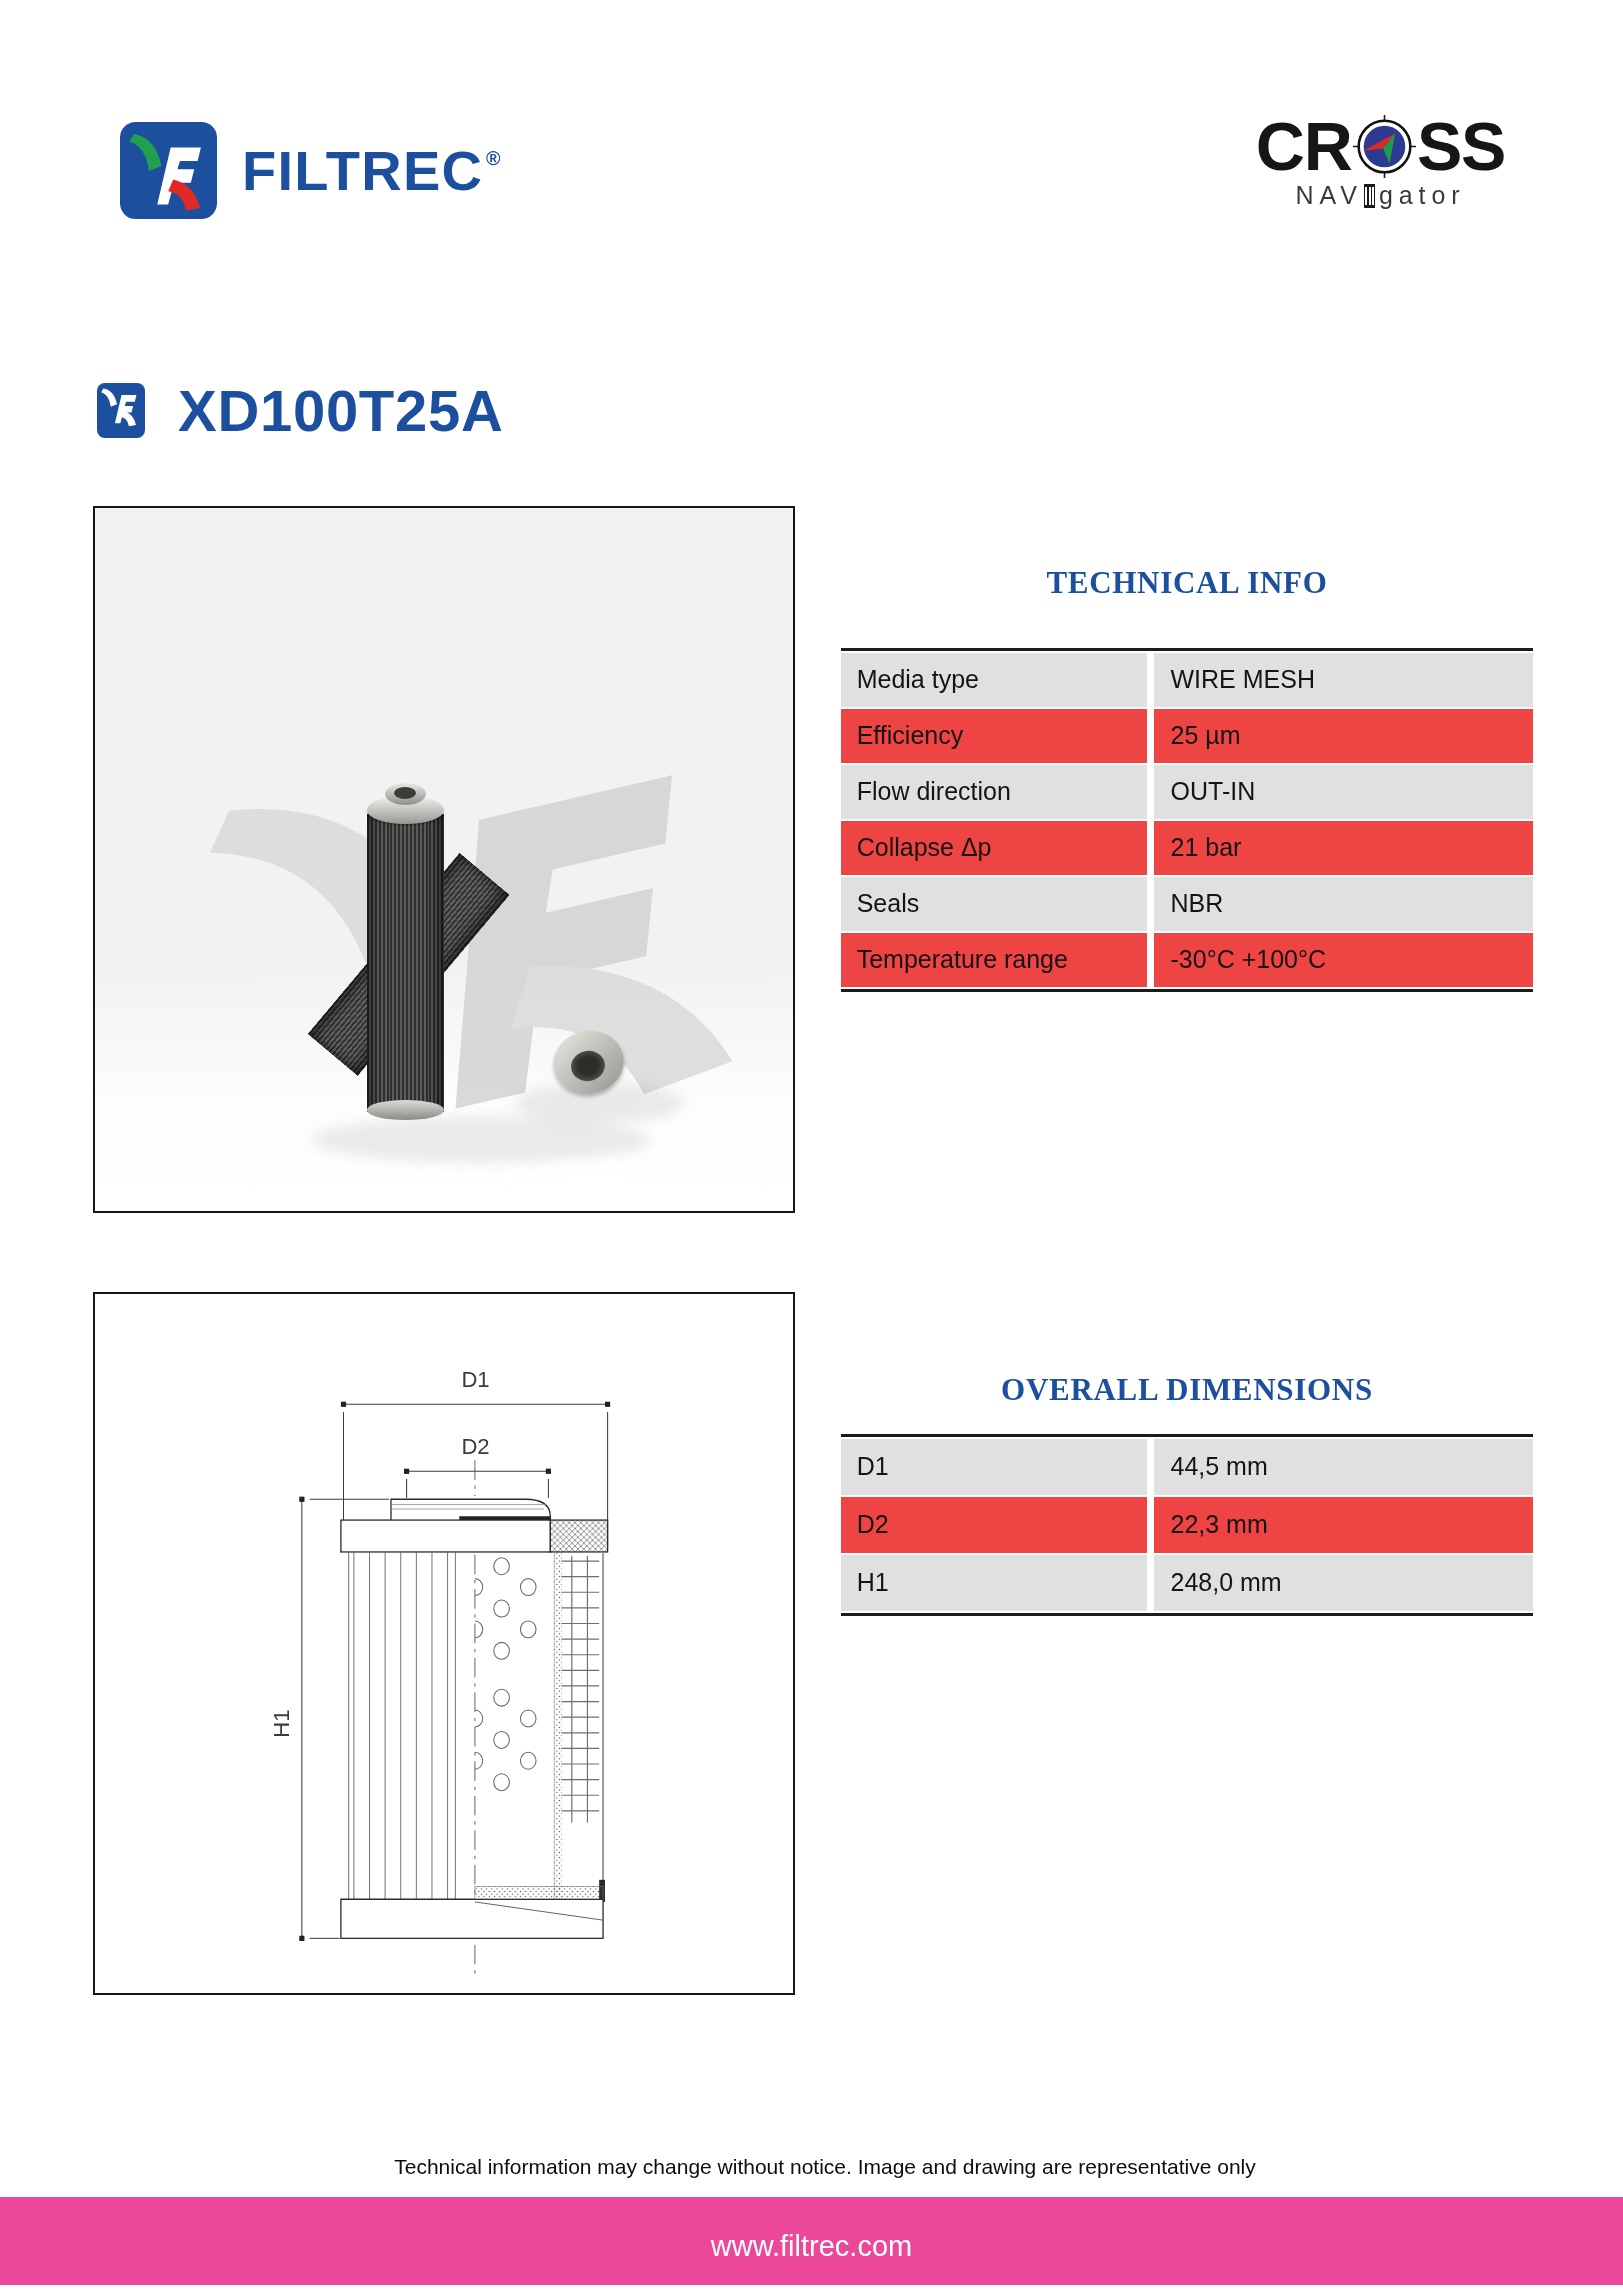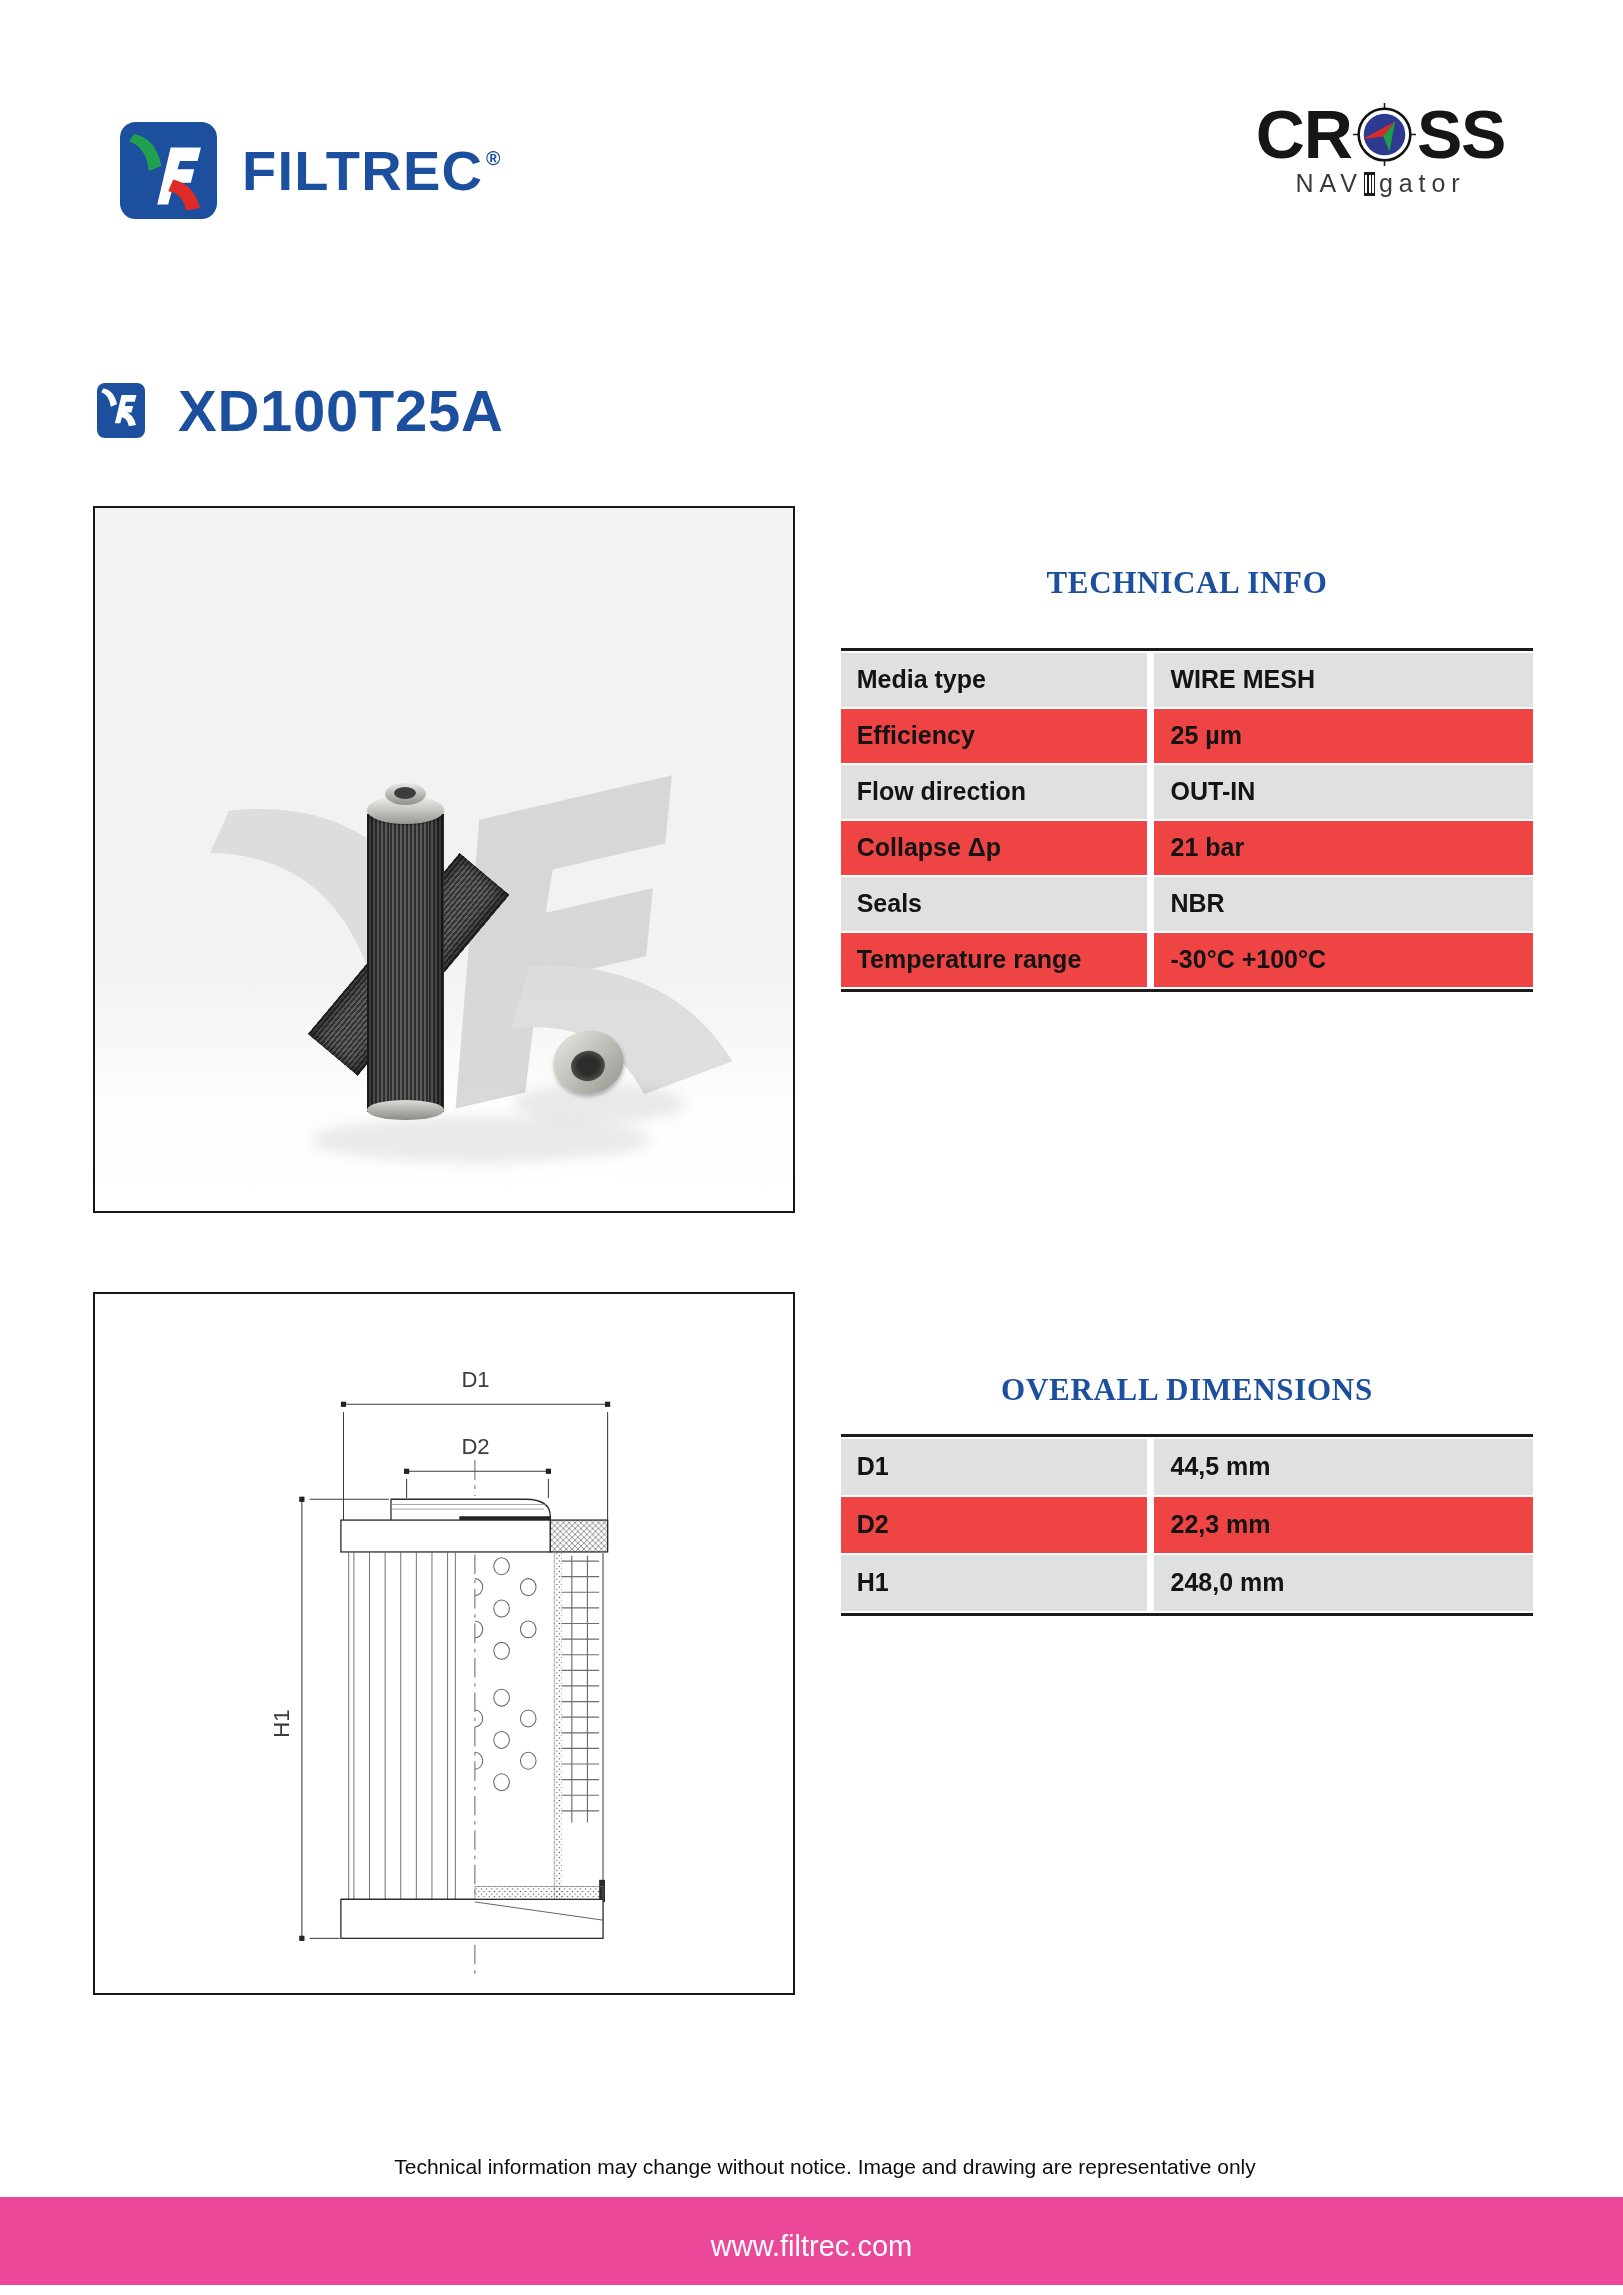--- a/index.html
+++ b/index.html
@@ -8,21 +8,21 @@
 
   .abs { position:absolute; }
 
   
   .brand-row { left:120px; top:122px; display:flex; align-items:center; }
   .logo-box { width:97px; height:97px; background:#1c4f9e; border-radius:15.7px; position:relative; }
   .logo-box svg { position:absolute; inset:6.5px; }
   .wordmark { font-size:56px; font-weight:bold; color:#1c4f9e; letter-spacing:1.3px; margin-left:25px; }
   .regmark { font-size:19.6px; font-weight:bold; color:#1c4f9e; vertical-align:25px; margin-left:2.6px; }
 
-  .cross-logo { left:1240px; top:100px; width:281px; text-align:center; }
+  .cross-logo { left:1240px; top:112px; width:281px; text-align:center; }
   .cross-line1 { display:flex; align-items:center; justify-content:center;
     font-size:68px; font-weight:800; color:#161616; letter-spacing:-1.3px; line-height:68px; }
   .compass { width:63px; height:63px; margin:0 1.3px; }
   .cross-line2 { display:flex; align-items:center; justify-content:center; margin-top:1.3px;
     font-size:25px; color:#3a3a3a; letter-spacing:5.9px; font-weight:400; }
   .column-glyph { display:inline-block; width:11px; height:23.6px; margin:0 3.9px 0 1.3px;
     border-top:3.3px solid #1a1a1a; border-bottom:3.3px solid #1a1a1a;
     background:repeating-linear-gradient(90deg,#1a1a1a 0 1.3px,transparent 1.3px 3.3px); }
 
   
@@ -62,21 +62,21 @@
     background:linear-gradient(145deg,#e8e8e4,#96968f); transform:rotate(-12deg);
     box-shadow:0 2.6px 3.9px rgba(0,0,0,.25); }
   .filter-t-hole { position:absolute; left:476px; top:543px; width:34px; height:30px; border-radius:50%;
     background:radial-gradient(#2c2c2a 40%, #6b6b66); transform:rotate(-12deg); }
   .reflection { position:absolute; left:419px; top:645px; width:144px; height:59px; border-radius:50%;
     background:radial-gradient(rgba(255,255,255,.95), rgba(255,255,255,0) 70%); }
 
   
   .section-title { width:692px; text-align:center; font-size:31px; font-weight:bold; color:#1c4f9e;
     letter-spacing:0.7px;font-family:Liberation Serif, serif; }
-  .spec-table { left:841px; width:692px;font-weight:bold; }
+  .spec-table { left:841px; width:692px; }
   .hrline { height:2.6px; background:#1b1b1b; }
   .trow { display:flex; height:54px; margin-top:2px; }
   .trow.dim { height:56px; }
   .tcell { display:flex; align-items:center; font-size:25px; color:#141414; }
   .tcell.lbl { width:306px; padding-left:15.7px; }
   .tcell.val { flex:1; padding-left:17px; }
   .cgap { width:6.5px; background:#ffffff; }
   .rowgray .tcell { background:#dfe1e0; }
   .rowwhite .tcell { background:#ef4444; }
   .tbl-bottom { margin-top:2.6px; }

